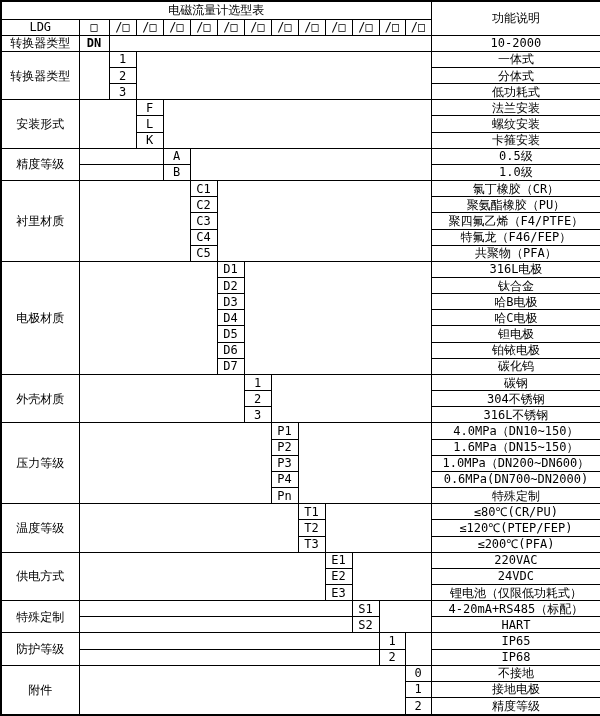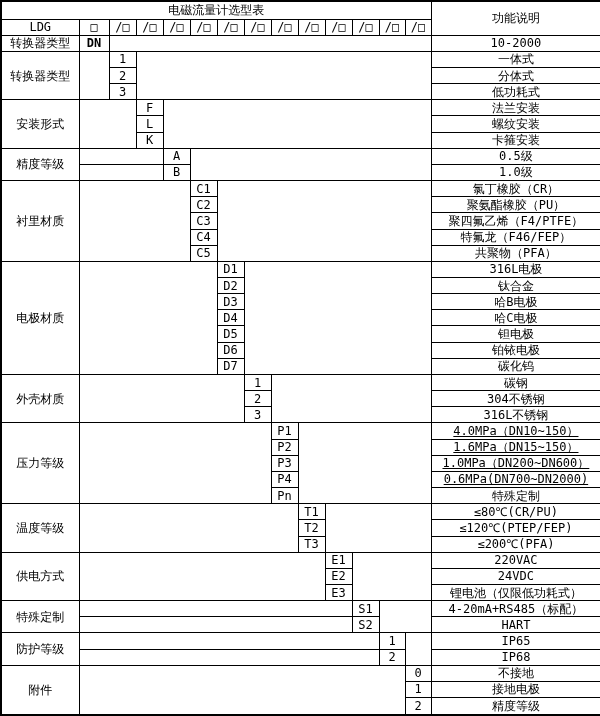--- a/index.html
+++ b/index.html
@@ -21,21 +21,21 @@
     vertical-align:middle;
     overflow:hidden;
     white-space:nowrap;
   }
   td.title{font-size:14px;}
   td.fnhdr{font-size:14px;margin-top:44px;}
   td.lbl{text-align:left;padding-left:6px;font-size:13px;}
   td.prefix{text-align:left;padding-left:10px;margin-top:32px;}
   td.code2{text-align:left;padding-left:4px;font-weight:bold;}
   td.desc{font-size:13px;}
-  td.desc-left{font-size:13px;text-align:left;padding-left:2px;text-decoration:underline;}
+  td.desc-left{font-size:13px;text-align:left;padding-left:2px;}
   tr.r-title{height:18px;}
   td.split-b{border-bottom-color:#999;}
   td.split-t{border-top-color:#999;}
 </style>
 </head>
 <body>
 
 <table class="sel">
   <colgroup>
     <col style="width:78px">

